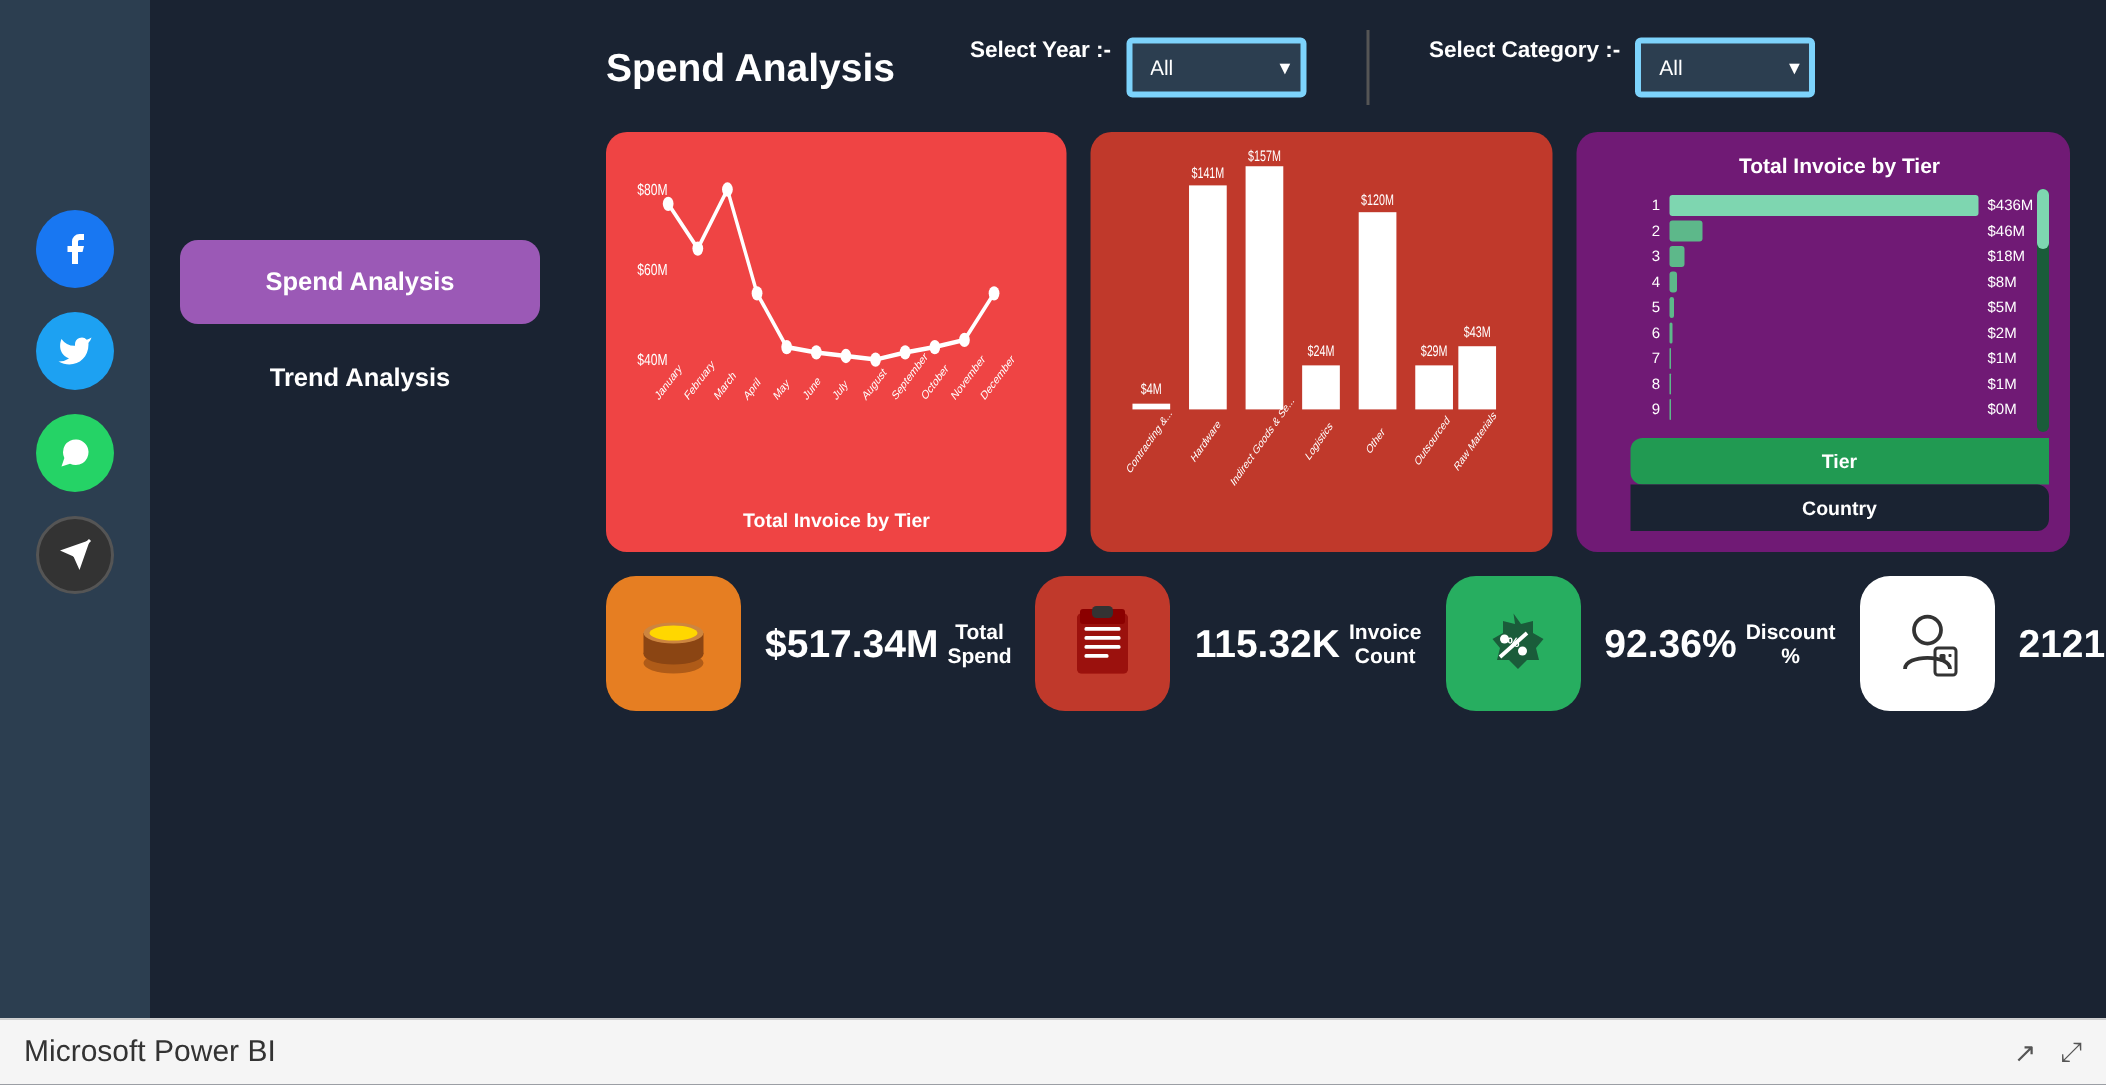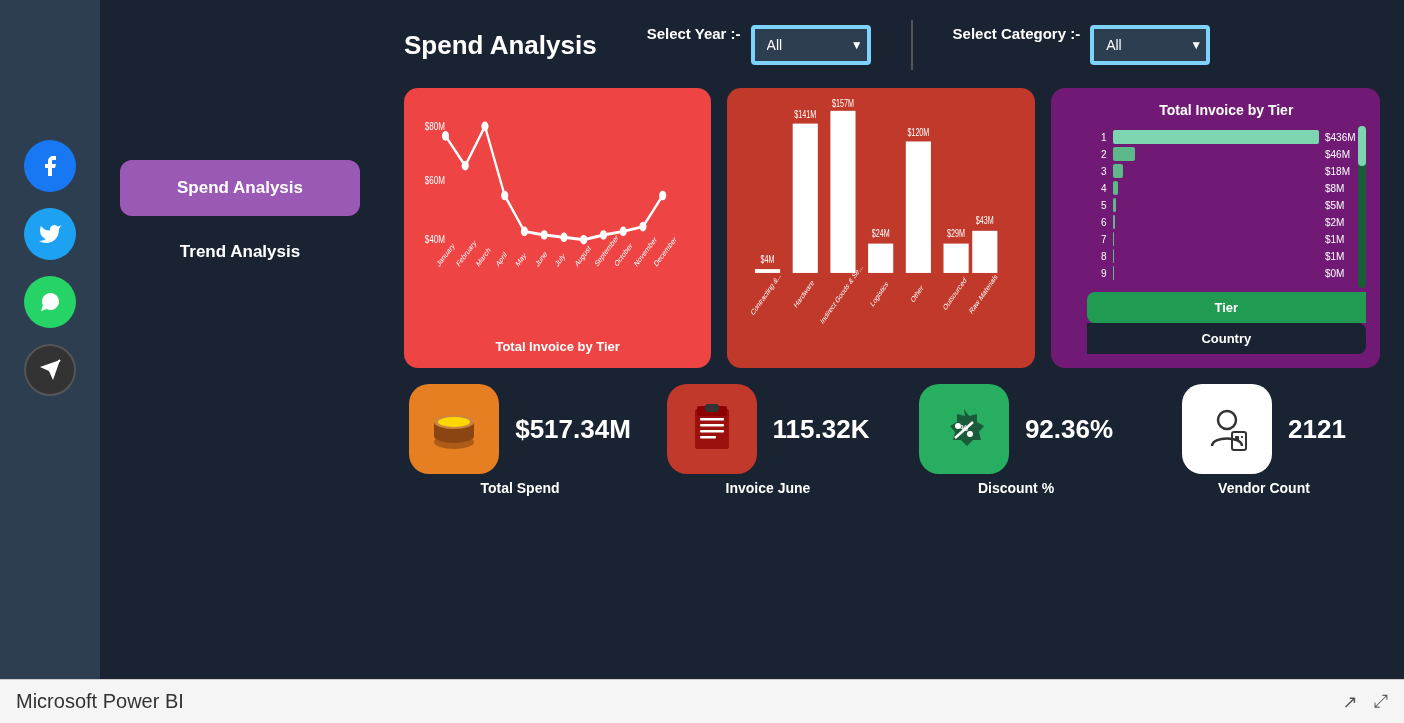--- a/index.html
+++ b/index.html
@@ -227,21 +227,20 @@
     .tier-btn:last-child { border-radius: 0 8px 8px 0; text-align: center; }
 
     
     .kpi-row {
       display: flex;
       gap: 16px;
     }
     .kpi-card {
       flex: 1;
       display: flex;
-      flex-direction: column;
       align-items: center;
       gap: 6px;
     }
     .kpi-top {
       display: flex;
       align-items: center;
       gap: 16px;
     }
     .kpi-icon {
       width: 90px;
@@ -567,21 +566,21 @@
               <rect x="13" y="14" width="24" height="2.5" fill="white" rx="1"></rect>
               <rect x="13" y="20" width="24" height="2.5" fill="white" rx="1"></rect>
               <rect x="13" y="26" width="24" height="2.5" fill="white" rx="1"></rect>
               <rect x="13" y="32" width="16" height="2.5" fill="white" rx="1"></rect>
               <rect x="10" y="2" width="30" height="10" rx="2" fill="#8B0000"></rect>
               <rect x="18" y="0" width="14" height="8" rx="3" fill="#333"></rect>
             </svg>
           </div>
           <div class="kpi-value">115.32K</div>
         </div>
-        <div class="kpi-label">Invoice June</div>
+        <div class="kpi-label">Invoice Count</div>
       </div>
 
       <div class="kpi-card">
         <div class="kpi-top">
           <div class="kpi-icon green">
             <svg width="50" height="50" viewBox="0 0 50 50" fill="none">
               <path d="M25 5 L30 12 L38 10 L38 18 L45 22 L40 28 L42 36 L34 36 L28 42 L22 36 L14 36 L16 28 L11 22 L18 18 L18 10 L26 12 Z" fill="#1a5c3a"></path>
               <circle cx="19" cy="22" r="3" fill="white"></circle>
               <circle cx="31" cy="30" r="3" fill="white"></circle>
               <line x1="16" y1="34" x2="34" y2="18" stroke="white" stroke-width="2.5"></line>

